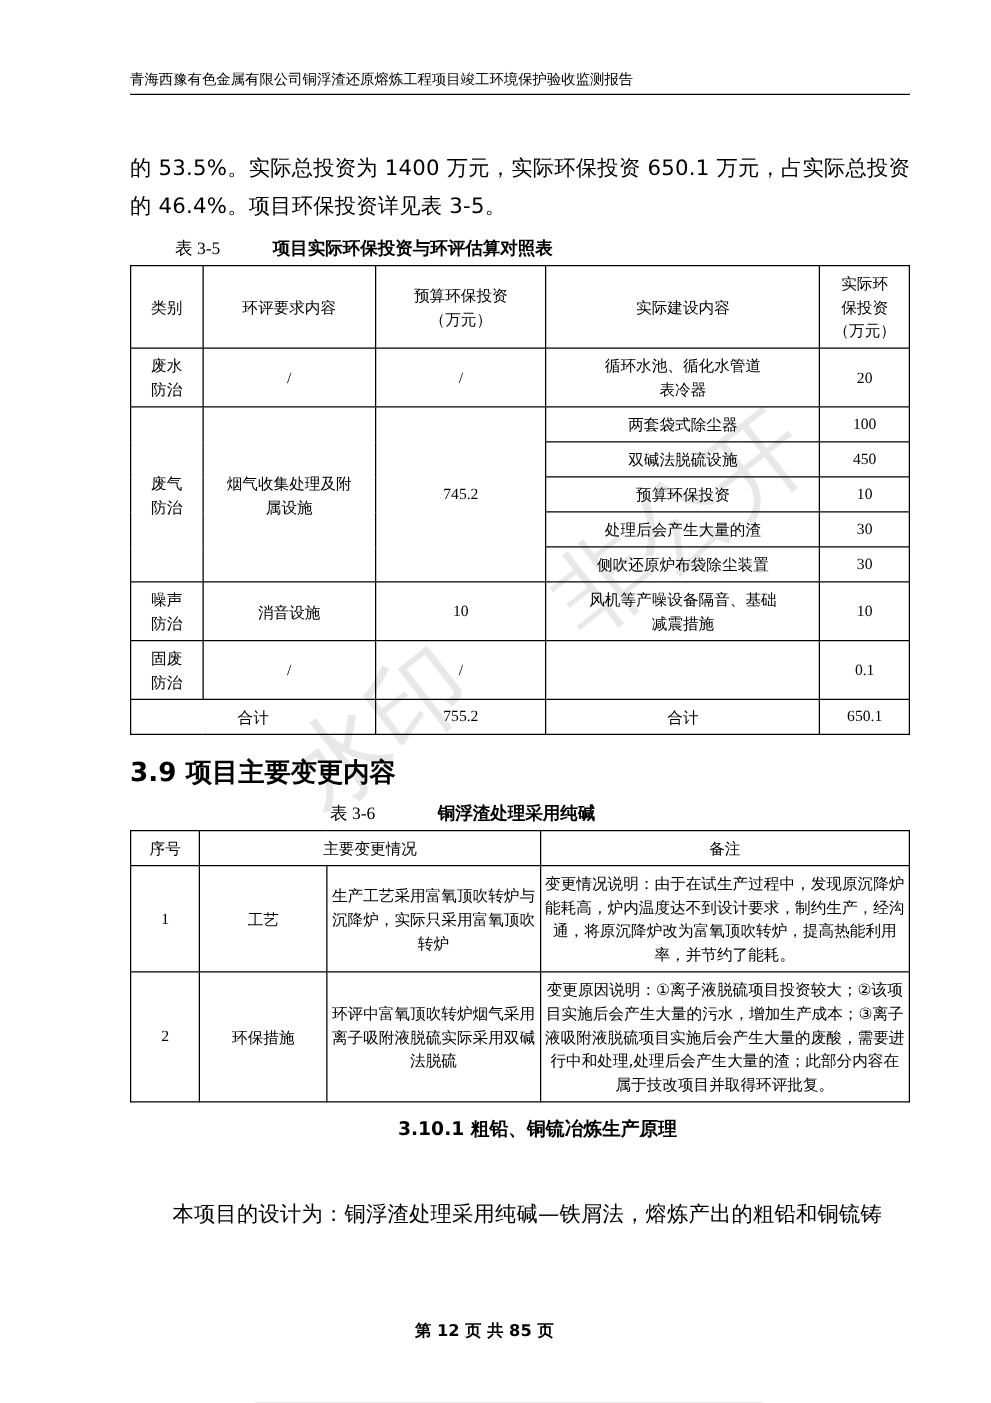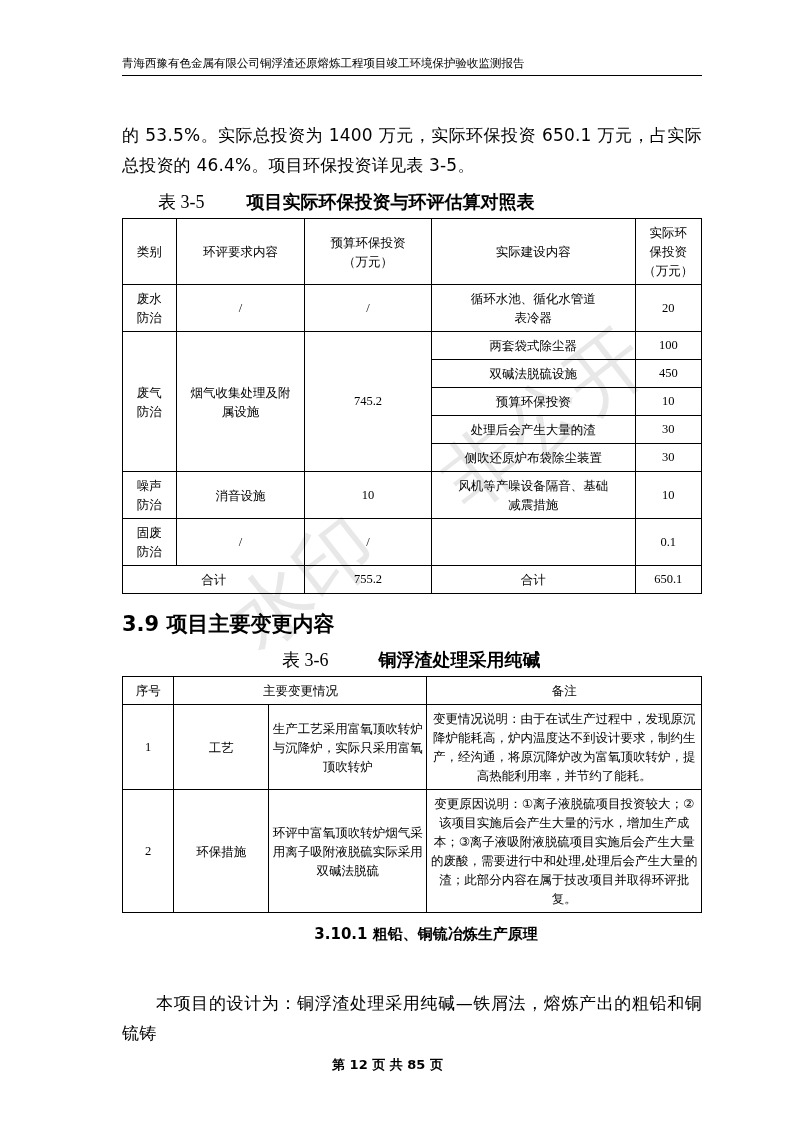--- a/index.html
+++ b/index.html
@@ -14,23 +14,23 @@
     position: relative;
     width: 793px;
     height: 1122px;
     background: #ffffff;
     margin: 0 auto;
     overflow: hidden;
     box-sizing: border-box;
   }
   .content {
     position: absolute;
-    left: 122px;
+    left: 104px;
     top: 56px;
-    width: 580px;
+    width: 624px;
   }
   .header-line {
     font-size: 11.5px;
     color: #000;
     letter-spacing: 0px;
     white-space: nowrap;
     padding-bottom: 4px;
     border-bottom: 1px solid #000;
     margin-bottom: 14px;
   }
@@ -39,21 +39,21 @@
     line-height: 30px;
     color: #000;
     text-align: justify;
     letter-spacing: 0.2px;
     margin-top: 44px;
   }
   .indent {
     text-indent: 2em;
   }
   .table-caption {
-    font-size: 18px;
+    font-size: 14px;
     margin: 10px 0 4px 0;
     display: flex;
     color: #000;
   }
   .table-caption .cap-num {
     margin-left: 36px;
     margin-right: 42px;
     font-family: "Liberation Serif", serif;
     font-weight: normal;
   }

